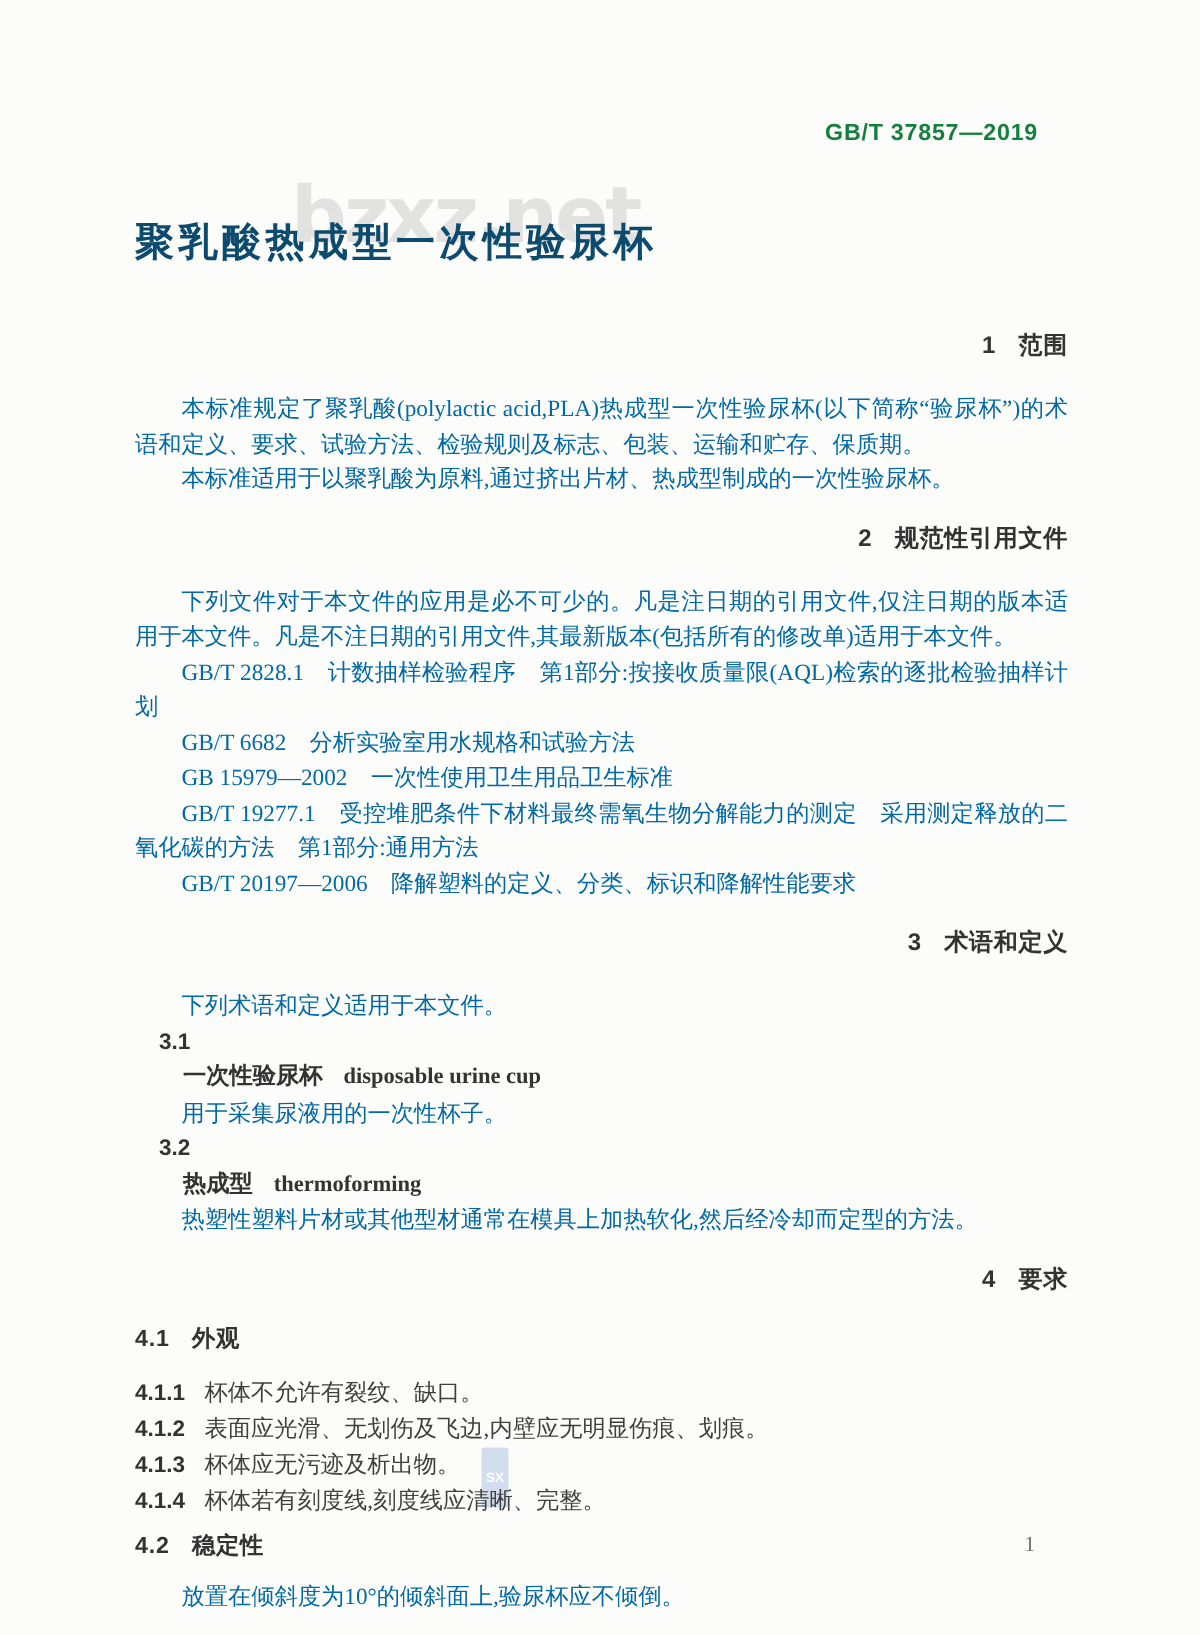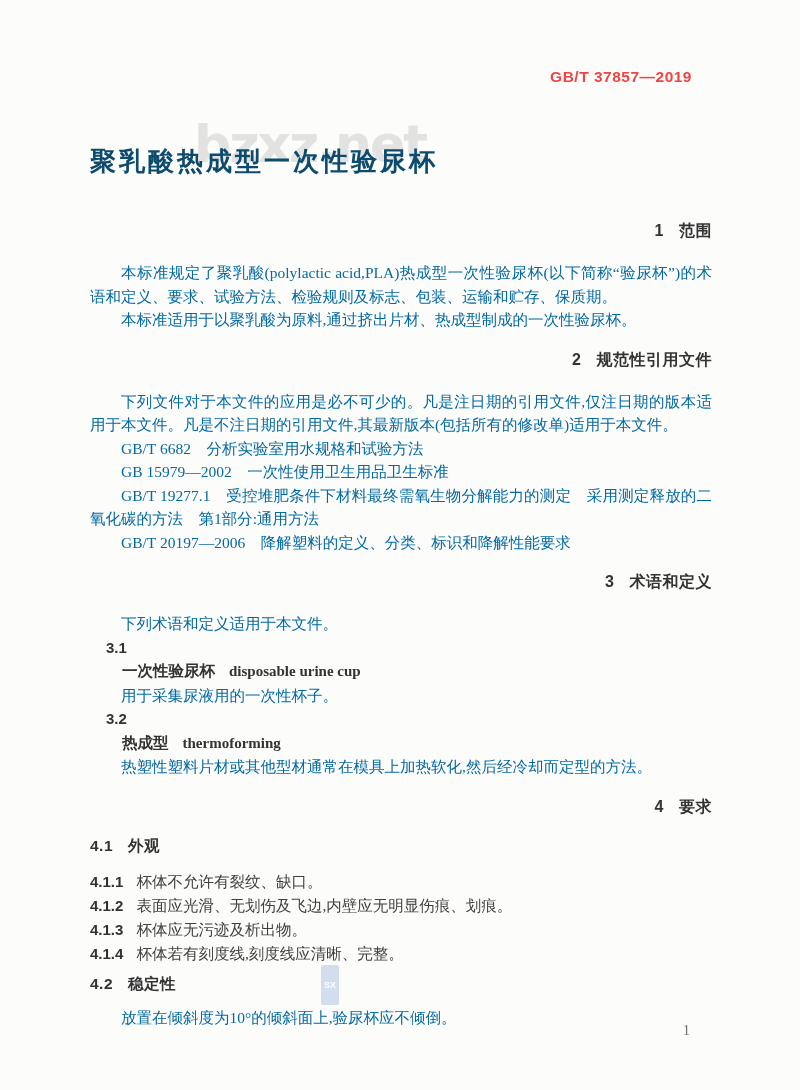--- a/index.html
+++ b/index.html
@@ -21,27 +21,27 @@
     font-weight: bold;
     font-size: 52px;
     line-height: 84px;
     letter-spacing: -2px;
     color: #e2e2e1;
     z-index: 0;
     user-select: none;
   }
   .doc-number {
     position: absolute;
-    top: 68px;
+    top: 80px;
     right: 108px;
     font-family: "Liberation Sans", "DejaVu Sans", sans-serif;
     font-weight: bold;
     font-size: 15.5px;
     letter-spacing: 0.5px;
-    color: #ef4444;
+    color: #15803d;
     z-index: 2;
   }
   .content {
     position: relative;
     z-index: 1;
     padding: 146px 88px 0 90px;
   }
   .doc-title {
     text-align: left;
     font-family: "Liberation Sans", "DejaVu Sans", sans-serif;
@@ -149,20 +149,21 @@
   <div class="content">
 
     <h1 class="doc-title">聚乳酸热成型一次性验尿杯</h1>
 
     <h2 class="sec-h"><span class="h-num">1</span><span>范围</span></h2>
     <p class="body indent">本标准规定了聚乳酸(polylactic acid,PLA)热成型一次性验尿杯(以下简称“验尿杯”)的术语和定义、要求、试验方法、检验规则及标志、包装、运输和贮存、保质期。</p>
     <p class="body indent">本标准适用于以聚乳酸为原料,通过挤出片材、热成型制成的一次性验尿杯。</p>
 
     <h2 class="sec-h"><span class="h-num">2</span><span>规范性引用文件</span></h2>
     <p class="body indent">下列文件对于本文件的应用是必不可少的。凡是注日期的引用文件,仅注日期的版本适用于本文件。凡是不注日期的引用文件,其最新版本(包括所有的修改单)适用于本文件。</p>
+    <p class="body indent">GB/T 2828.1　计数抽样检验程序　第1部分:按接收质量限(AQL)检索的逐批检验抽样计划</p>
     <p class="body indent">GB/T 6682　分析实验室用水规格和试验方法</p>
     <p class="body indent">GB 15979—2002　一次性使用卫生用品卫生标准</p>
     <p class="body indent">GB/T 19277.1　受控堆肥条件下材料最终需氧生物分解能力的测定　采用测定释放的二氧化碳的方法　第1部分:通用方法</p>
     <p class="body indent">GB/T 20197—2006　降解塑料的定义、分类、标识和降解性能要求</p>
 
     <h2 class="sec-h"><span class="h-num">3</span><span>术语和定义</span></h2>
     <p class="body indent">下列术语和定义适用于本文件。</p>
 
     <p class="term-num">3.1</p>
     <p class="term-line"><span class="term-zh">一次性验尿杯</span><span class="term-en">disposable urine cup</span></p>

